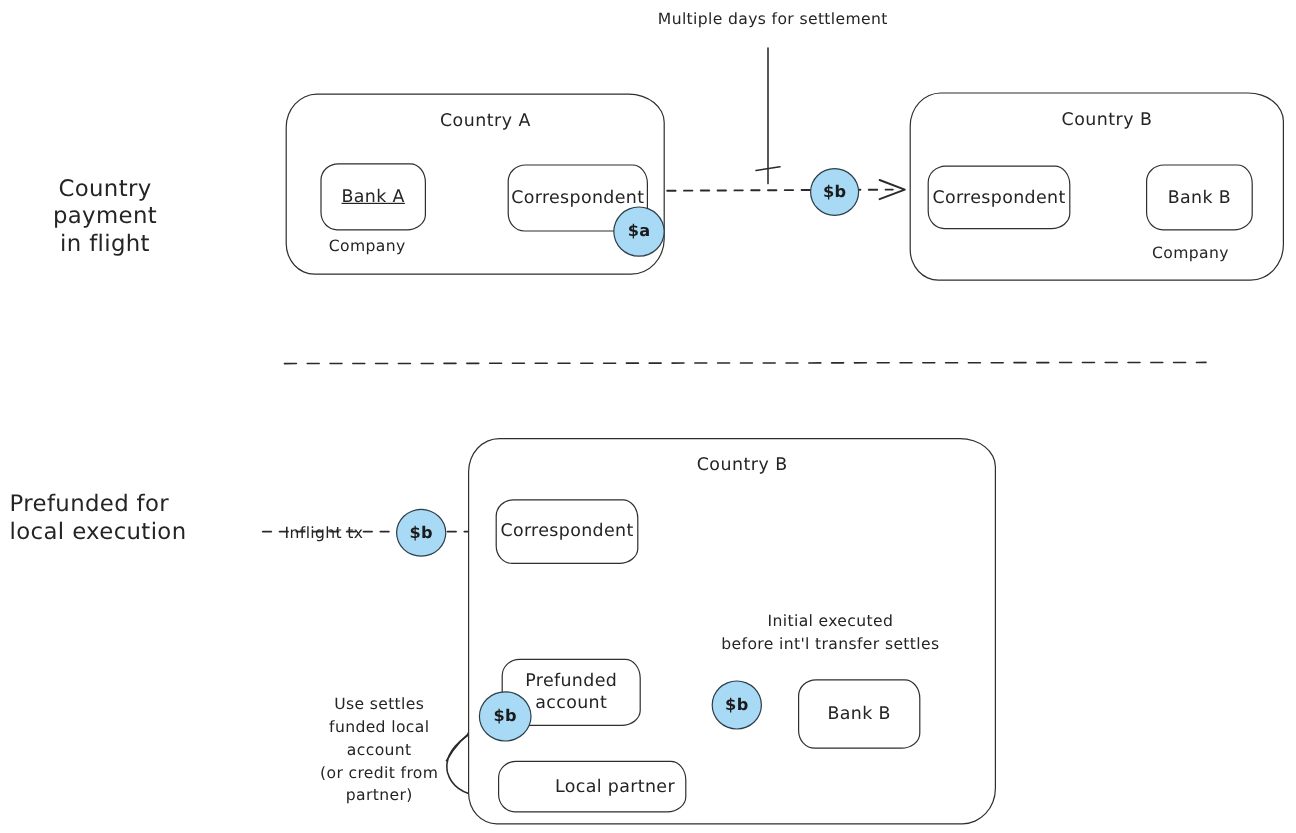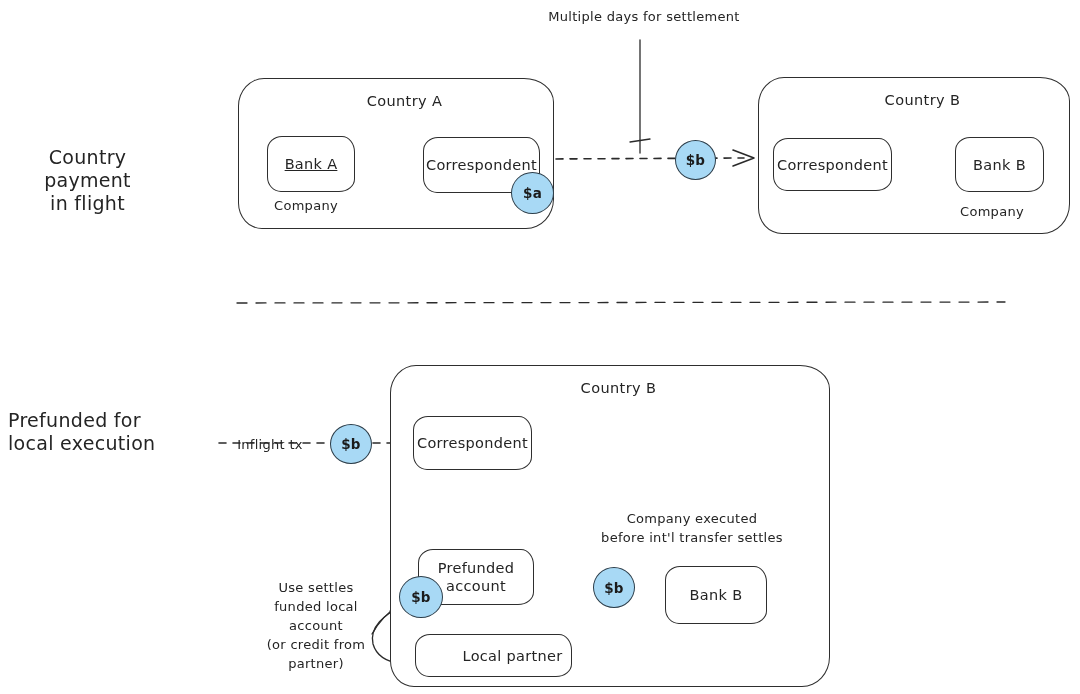--- a/index.html
+++ b/index.html
@@ -126,21 +126,21 @@
 
   <div class="box node" style="left:665px;top:566px;width:100px;height:56px;">
     <span>Bank B</span>
   </div>
 
   <div class="box node" style="left:415px;top:634px;width:117px;height:41px;padding-left:38px;">
     <span>Local partner</span>
   </div>
 
   <div class="abs txt center" style="left:572px;top:509px;width:240px;">
-    <span style="display:block">Company executed</span>
+    <span style="display:block">Initial executed</span>
     <span style="display:block">before int'l transfer settles</span>
   </div>
 
   <div class="abs txt center" style="left:246px;top:578px;width:140px;line-height:19px;">
     <span style="display:block">Use settles</span>
     <span style="display:block">funded local</span>
     <span style="display:block">account</span>
     <span style="display:block">(or credit from</span>
     <span style="display:block">partner)</span>
   </div>

